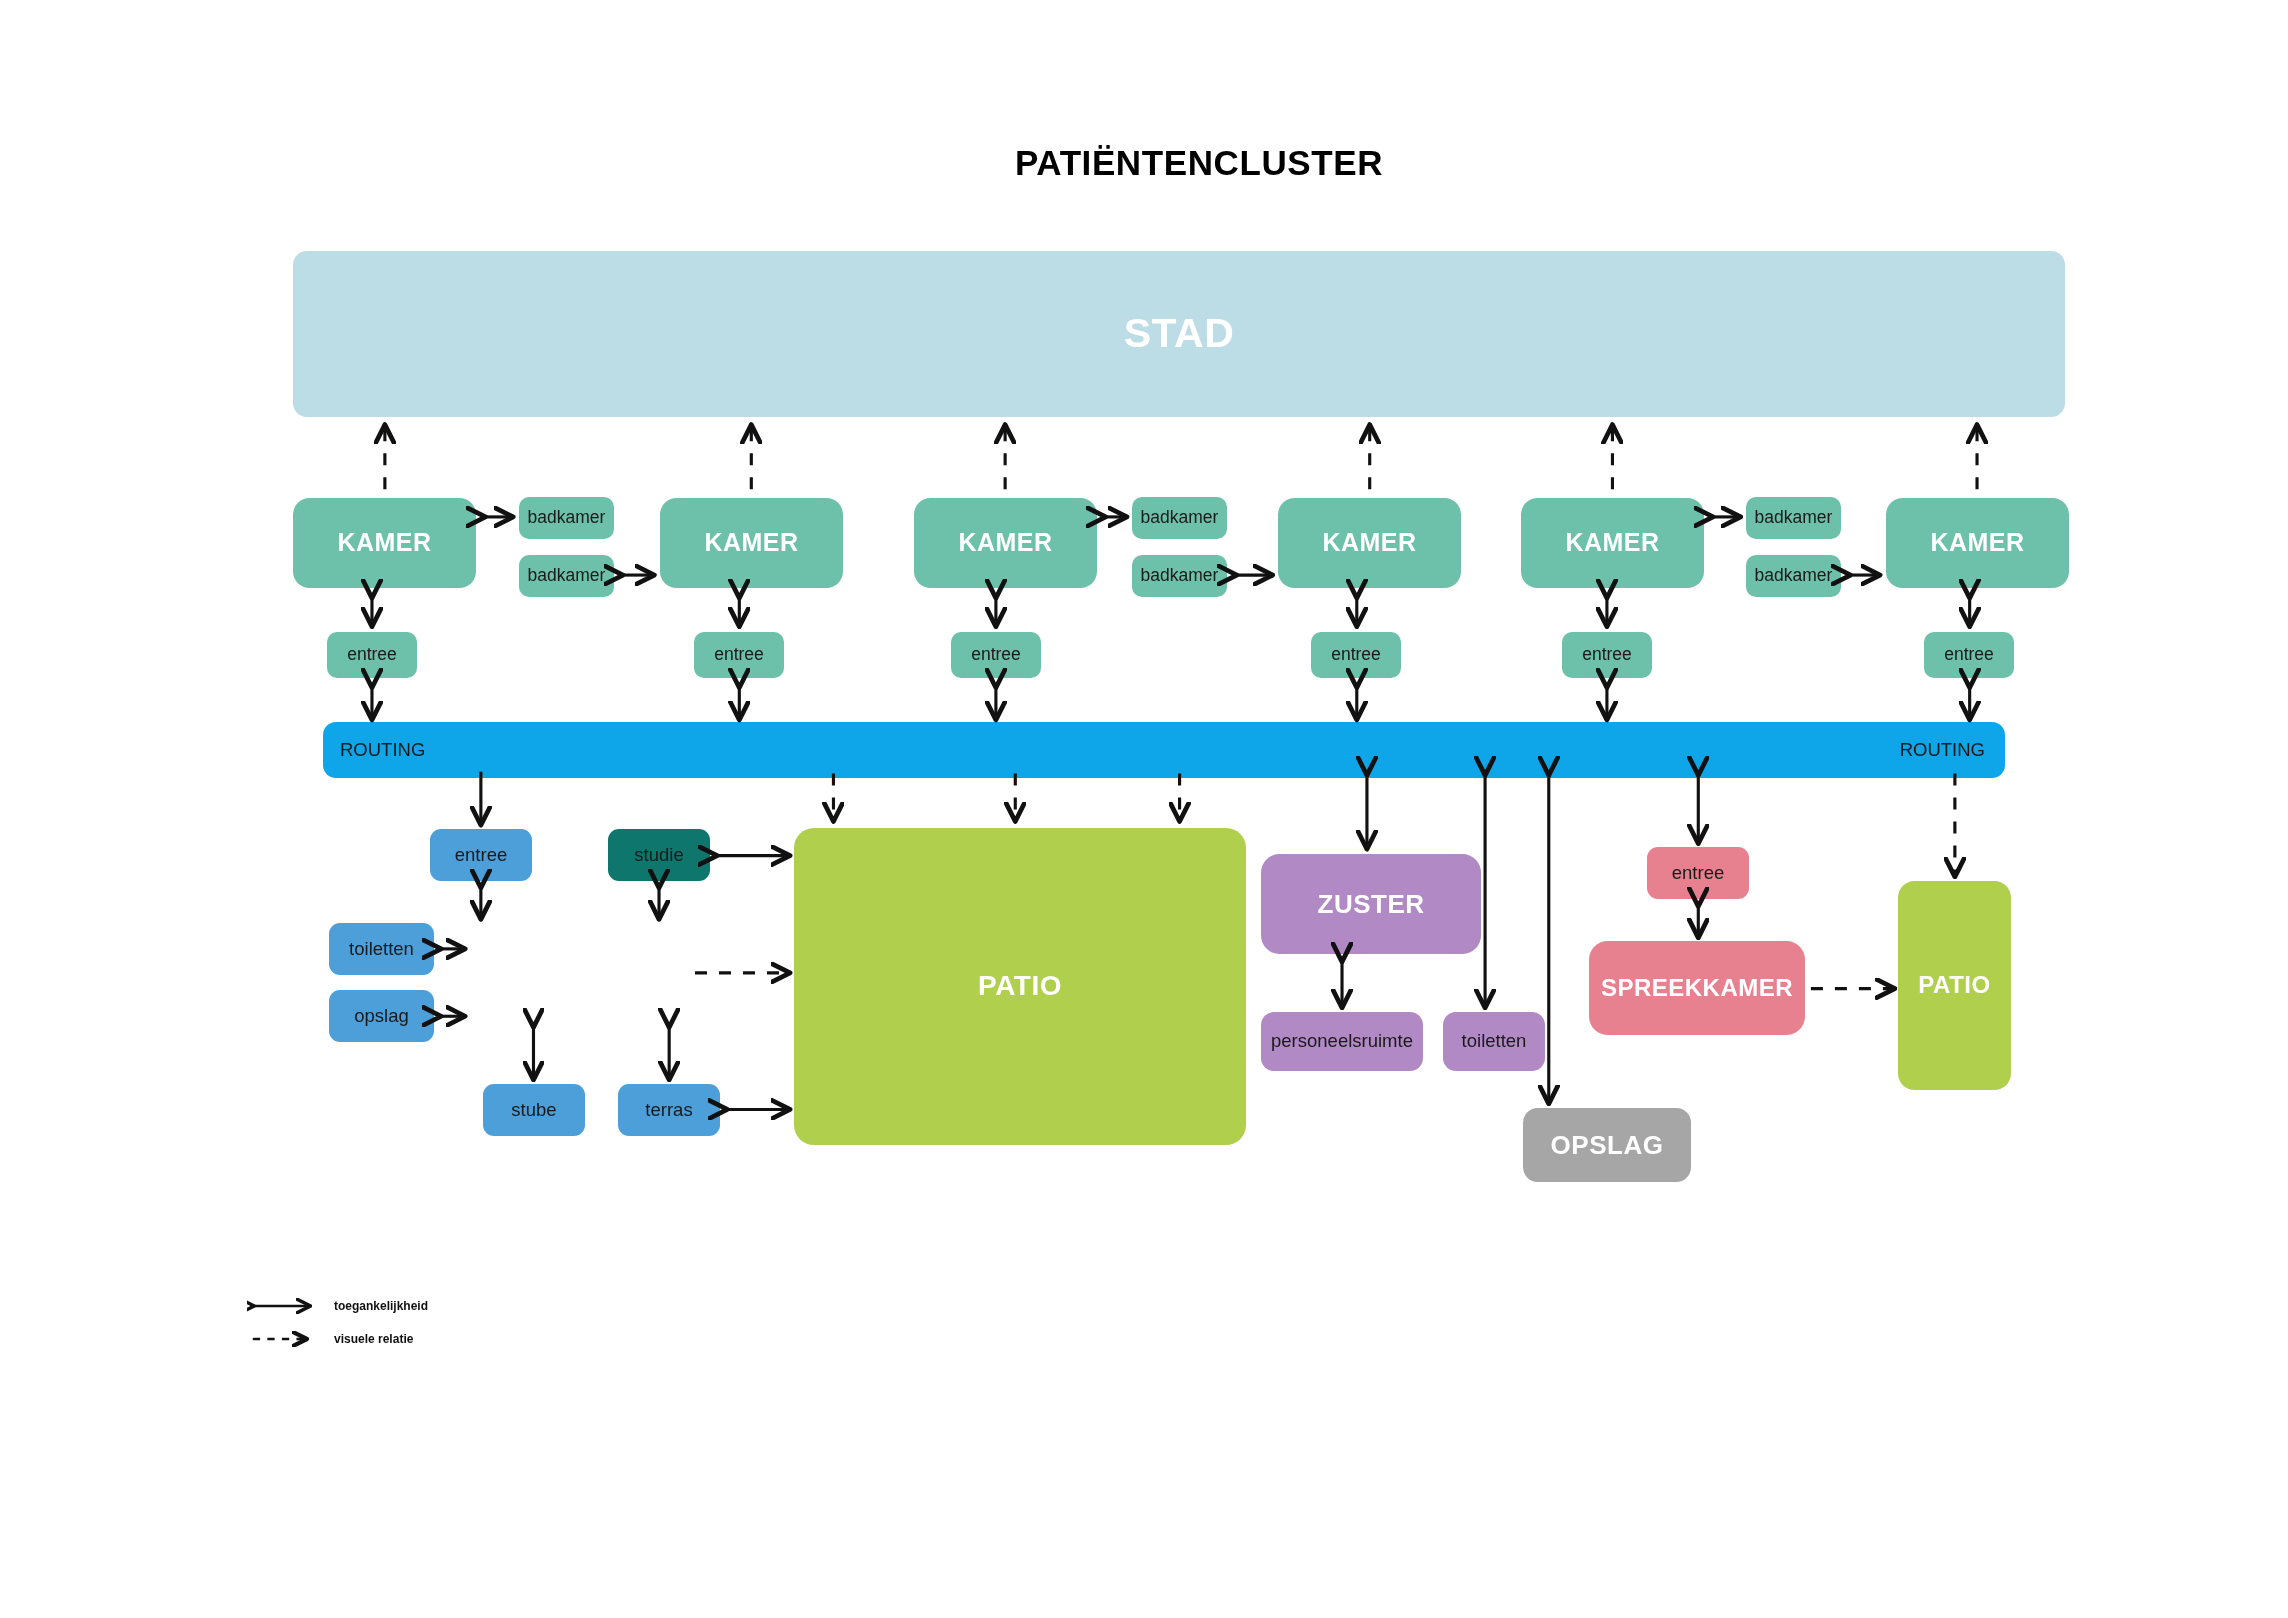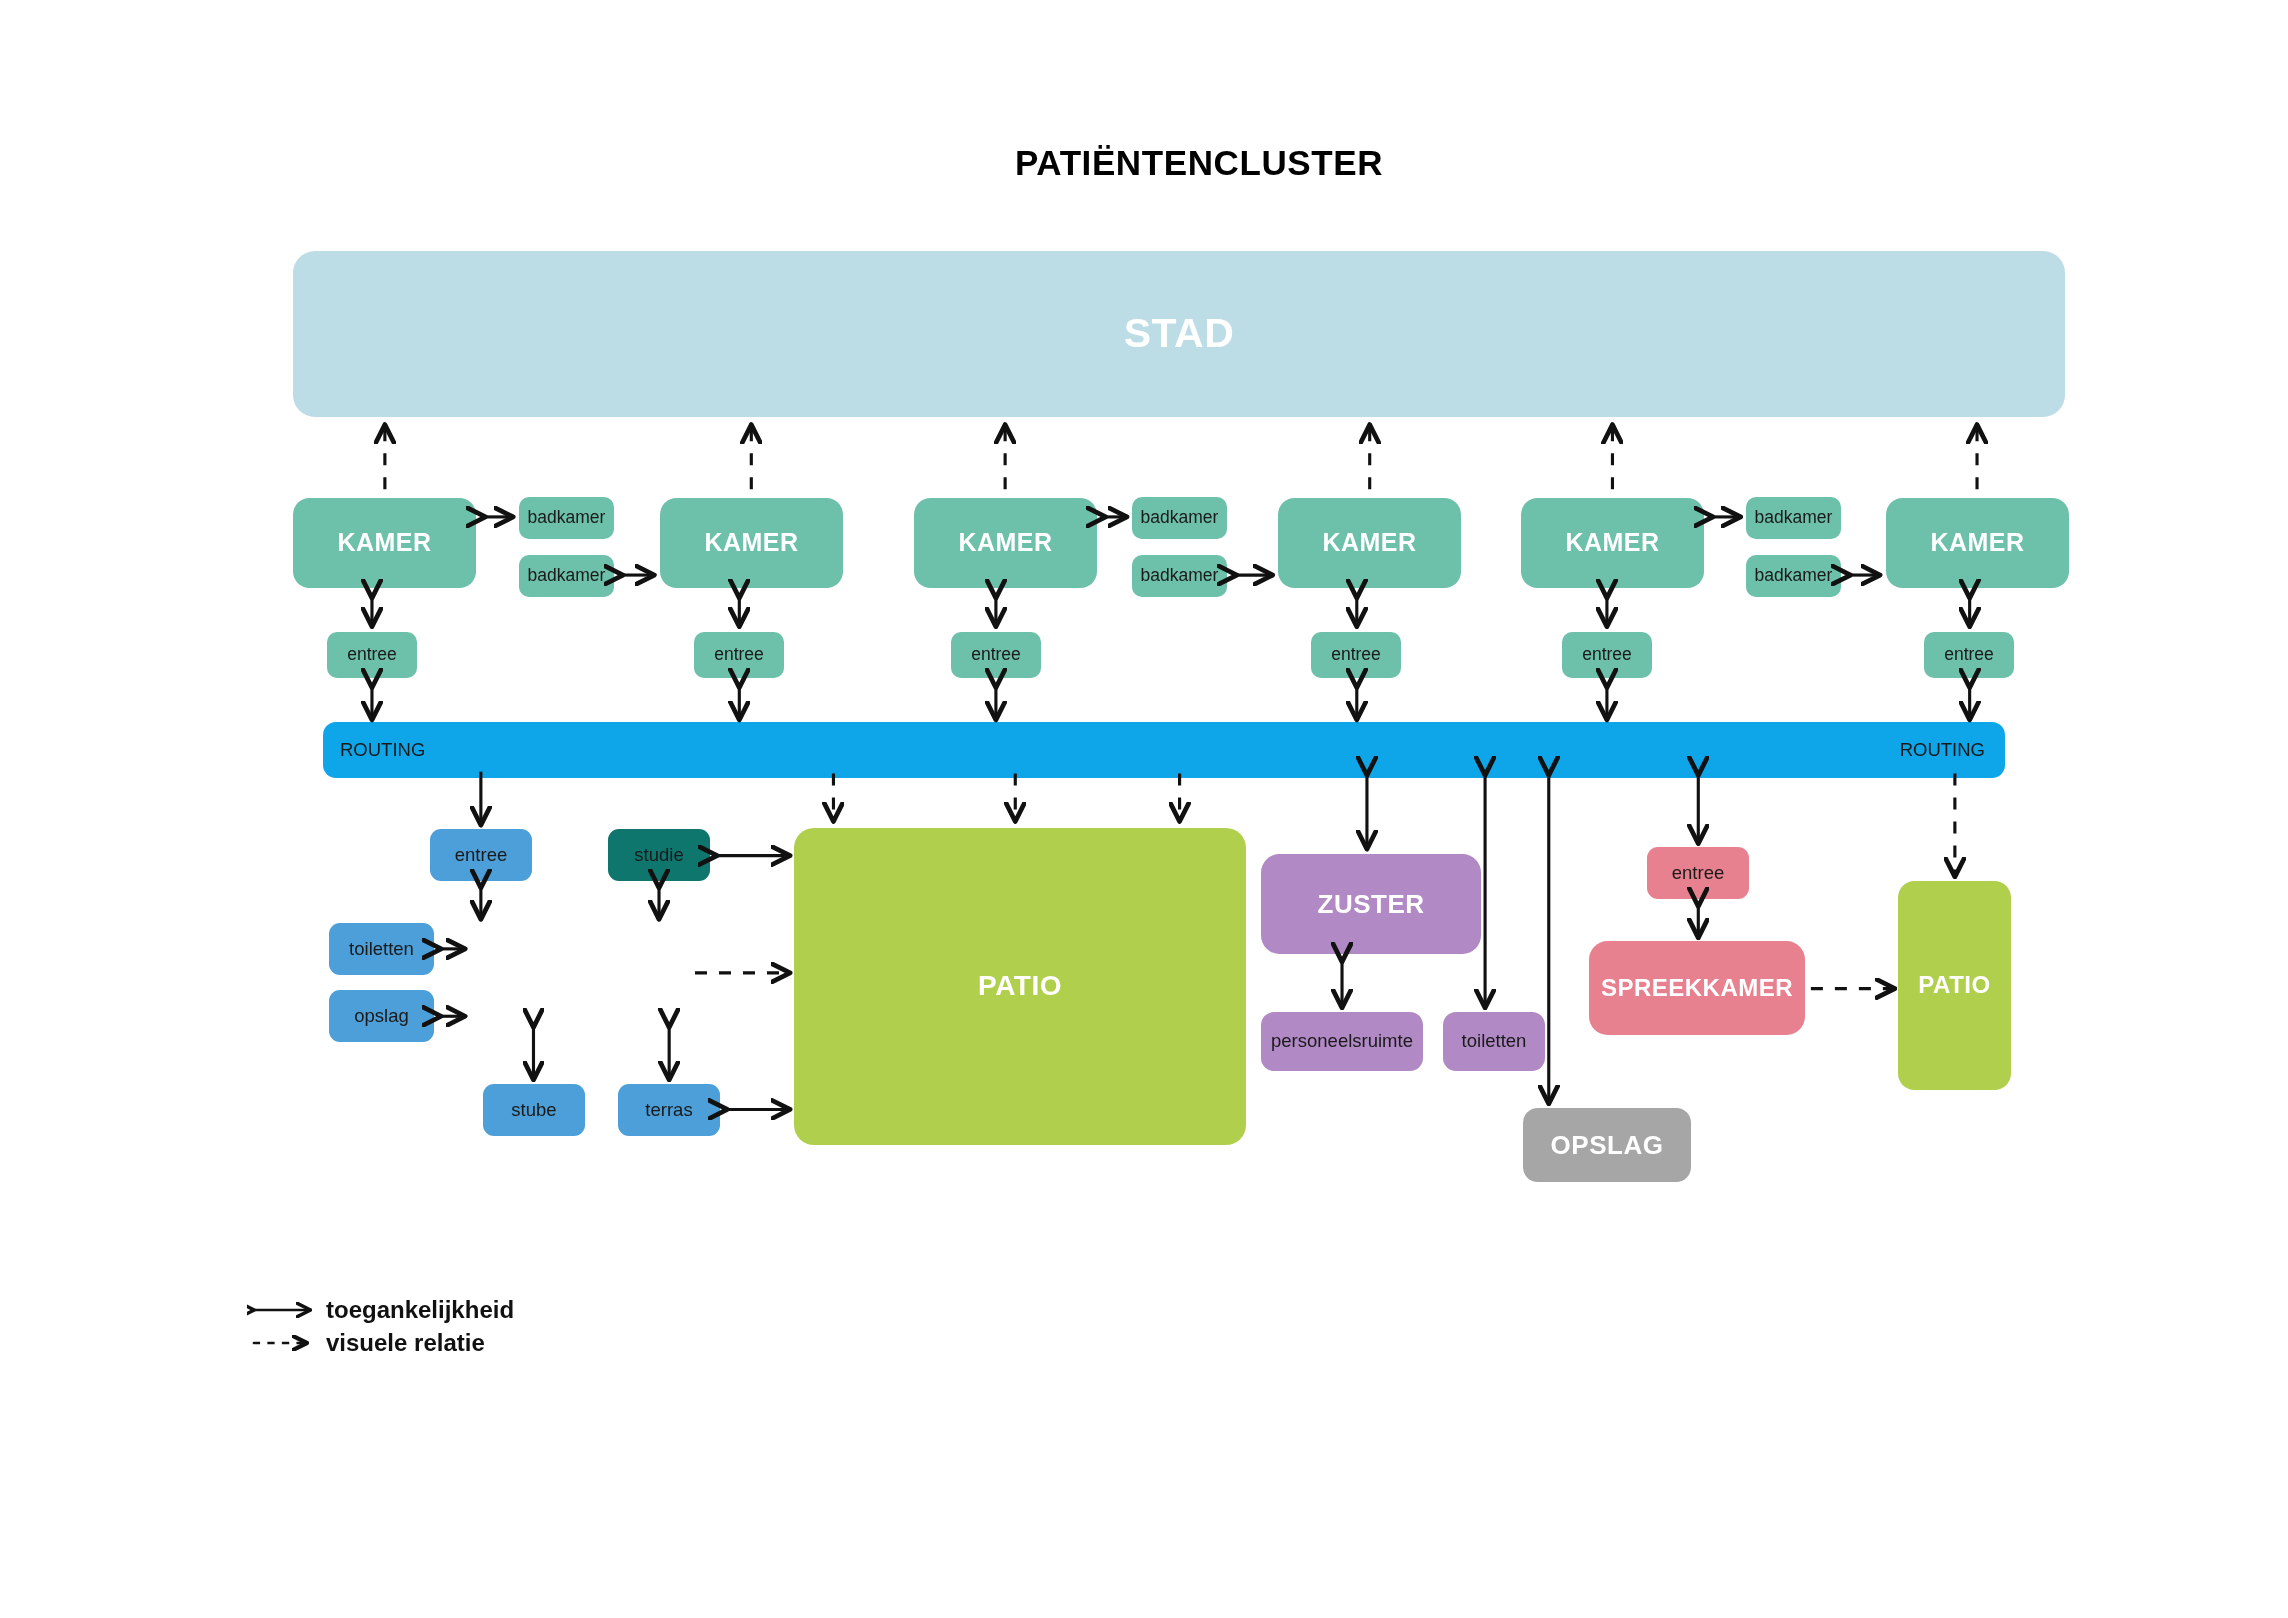--- a/index.html
+++ b/index.html
@@ -68,36 +68,36 @@
     height: 1619px;
     pointer-events: none;
   }
   
   .legend-row {
     position: absolute;
     display: flex;
     align-items: center;
   }
   .legend-label {
-    font-size: 24px;
+    font-size: 12px;
     font-weight: bold;
     color: #111111;
-    margin-left: 11px;
+    margin-left: 19px;
     white-space: nowrap;
   }
   .legend-glyph { width: 68px; height: 20px; }
 </style>
 </head>
 <body>
 
 <div id="canvas">
 
   <div id="page-title" style="left:1015px; top:143px;">PATIËNTENCLUSTER</div>
 
-  <div class="node major" style="left:293px; top:251px; width:1772px; height:166px; background:#bcdce6; border-radius:22px; font-size:41px;">STAD</div>
+  <div class="node major" style="left:293px; top:251px; width:1772px; height:166px; background:#bcdce6; border-radius:14px; font-size:41px;">STAD</div>
 
   <div class="node major" style="left:293px; top:498px; width:183px; height:90px; background:#6dc0a9; font-size:25px;">KAMER</div>
   <div class="node minor" style="left:519px; top:497px; width:95px; height:42px; background:#6dc0a9; border-radius:10px; font-size:17.5px;">badkamer</div>
   <div class="node minor" style="left:327px; top:632px; width:90px; height:46px; background:#6dc0a9; border-radius:10px; font-size:17.5px;">entree</div>
 
   <div class="node major" style="left:660px; top:498px; width:183px; height:90px; background:#6dc0a9; font-size:25px;">KAMER</div>
   <div class="node minor" style="left:519px; top:555px; width:95px; height:42px; background:#6dc0a9; border-radius:10px; font-size:17.5px;">badkamer</div>
   <div class="node minor" style="left:694px; top:632px; width:90px; height:46px; background:#6dc0a9; border-radius:10px; font-size:17.5px;">entree</div>
 
   <div class="node major" style="left:914px; top:498px; width:183px; height:90px; background:#6dc0a9; font-size:25px;">KAMER</div>

